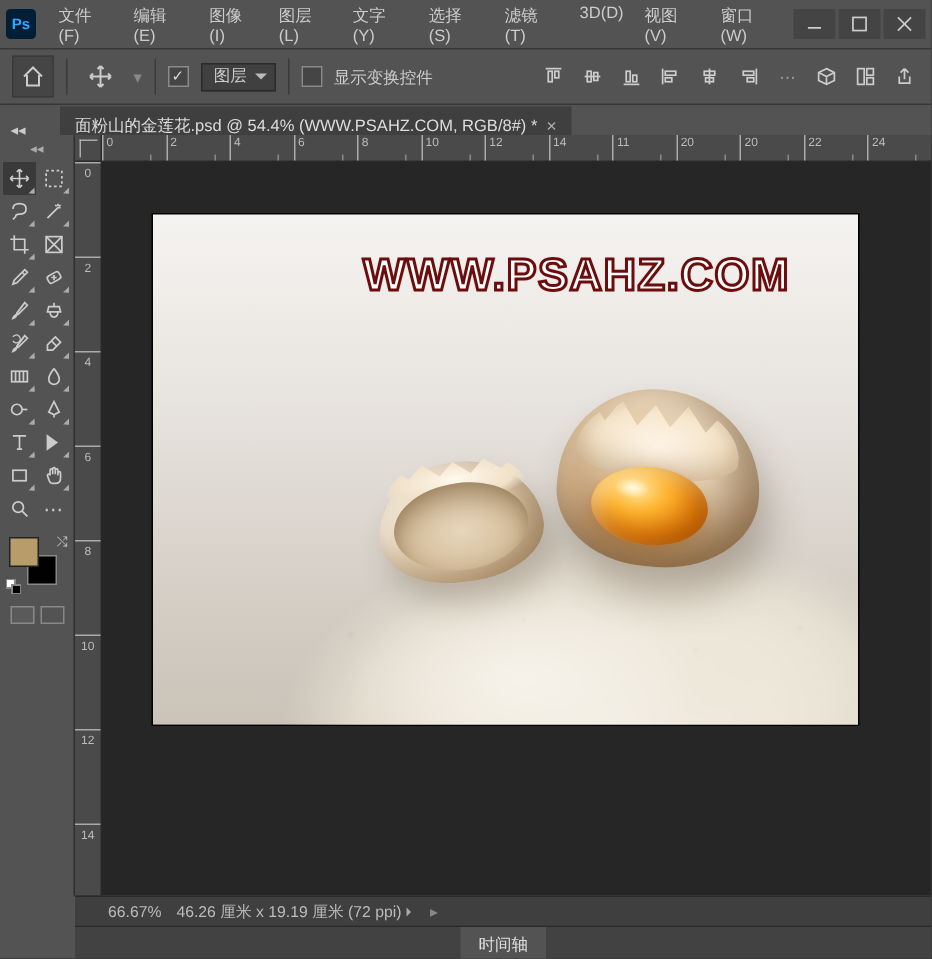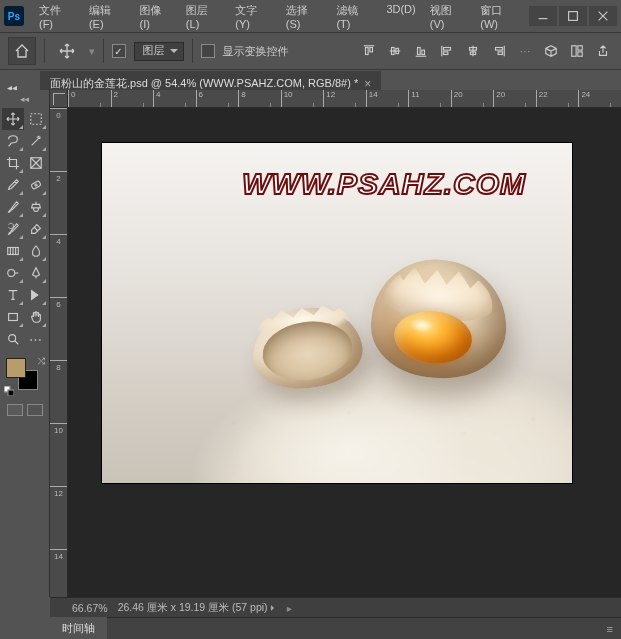--- a/index.html
+++ b/index.html
@@ -54,21 +54,21 @@
 .ruler-h .tick { width: 63px; border-left: 1px solid #aaa; padding-left: 2px; position: relative; }
 .ruler-h .tick::after { content: ""; position: absolute; left: 31px; bottom: 0; width: 1px; height: 4px; background: #888; }
 .ruler-v { position: absolute; top: 18px; left: 0; bottom: 0; width: 18px; background: #4a4a4a; border-right: 1px solid #2a2a2a; font-size: 8px; color: #bbb; }
 .ruler-v .tick { height: 63px; border-top: 1px solid #aaa; padding-top: 2px; text-align: center; position: relative; }
 .ruler-corner { position: absolute; top: 0; left: 0; width: 18px; height: 18px; background: #4a4a4a; border-right: 1px solid #2a2a2a; border-bottom: 1px solid #2a2a2a; }
 .ruler-corner::before { content: ""; position: absolute; left: 3px; top: 3px; width: 11px; height: 11px; border-left: 1px solid #aaa; border-top: 1px solid #aaa; }
 
 .canvas { position: absolute; top: 53px; left: 52px; width: 470px; height: 340px; background: linear-gradient(180deg, #f5f3f1 0%, #e8e4df 35%, #d4cec5 75%, #c9c3b8 100%); box-shadow: 0 0 0 1px #000; overflow: hidden; }
 
 
-.wm { position: absolute; top: 24px; left: 140px; font-size: 30px; font-weight: 900; font-family: Arial, sans-serif; letter-spacing: 1px; color: #fff; -webkit-text-stroke: 2px #6b0d0d; text-shadow: 0 0 2px rgba(0,0,0,.3); font-style: italic; }
+.wm { position: absolute; top: 24px; left: 140px; font-size: 30px; font-weight: 900; font-family: Arial, sans-serif; letter-spacing: 1px; color: #fff; -webkit-text-stroke: 2px #6b0d0d; text-shadow: 0 0 2px rgba(0,0,0,.3); }
 
 
 .flour { position: absolute; bottom: -20px; left: 40px; right: -30px; height: 200px; background: radial-gradient(ellipse 320px 180px at 60% 90%, #f2ede3 0%, #eee8dc 30%, #e3dccf 55%, rgba(215,208,196,0) 72%); filter: blur(1px); }
 .flour::before { content: ""; position: absolute; inset: 0; background: radial-gradient(ellipse 180px 100px at 45% 75%, #f6f2e9 0%, rgba(246,242,233,0) 65%), radial-gradient(ellipse 140px 90px at 75% 70%, #ede7da 0%, rgba(237,231,218,0) 70%); }
 .flour::after { content: ""; position: absolute; inset: 0; background: radial-gradient(circle 3px at 20% 60%, rgba(190,180,160,.3), transparent), radial-gradient(circle 2px at 45% 55%, rgba(190,180,160,.25), transparent), radial-gradient(circle 2px at 70% 65%, rgba(190,180,160,.25), transparent), radial-gradient(circle 3px at 85% 58%, rgba(190,180,160,.2), transparent); }
 
 
 .shell-l { position: absolute; bottom: 95px; left: 150px; width: 110px; height: 80px; background: radial-gradient(ellipse at 40% 40%, #f4e8d4 0%, #e6d3b5 45%, #c9ae88 75%, #a5885f 95%); border-radius: 50% 50% 48% 48% / 60% 60% 42% 42%; transform: rotate(-8deg); box-shadow: inset -12px -8px 24px rgba(100,70,40,.35), inset 8px 6px 14px rgba(255,255,255,.4), 6px 14px 20px rgba(80,60,40,.25); }
 .shell-l::before { content: ""; position: absolute; top: -4px; left: 8px; right: 8px; height: 30px; background: radial-gradient(ellipse at center, #fff8ec 0%, #f0e1c8 60%, transparent 80%); border-radius: 50% 50% 40% 40% / 80% 80% 20% 20%; clip-path: polygon(0 40%, 8% 15%, 18% 38%, 28% 10%, 40% 40%, 50% 12%, 62% 42%, 72% 14%, 84% 40%, 94% 18%, 100% 42%, 100% 100%, 0 100%); }
 .shell-l::after { content: ""; position: absolute; inset: 14px 10px 8px 10px; background: radial-gradient(ellipse at 50% 55%, #e8d6bb 0%, #d4bd9a 60%, #b89a72 90%); border-radius: 50%; box-shadow: inset 0 8px 16px rgba(90,65,35,.4); }
@@ -78,21 +78,21 @@
 .shell-r::before { content: ""; position: absolute; top: -6px; left: 6px; right: 40px; height: 40px; background: transparent; clip-path: polygon(0 50%, 10% 18%, 22% 48%, 32% 12%, 44% 46%, 54% 10%, 66% 44%, 76% 16%, 88% 46%, 100% 22%, 100% 100%, 0 100%); }
 .shell-r .rim { position: absolute; top: 6px; left: 10px; right: 16px; height: 54px; background: radial-gradient(ellipse at 50% 60%, #fff6e8 0%, #f5e5cb 55%, #dec6a3 85%); border-radius: 50% 50% 45% 45% / 70% 70% 30% 30%; clip-path: polygon(0 36%, 7% 10%, 16% 34%, 25% 6%, 36% 36%, 46% 8%, 56% 34%, 66% 6%, 78% 36%, 88% 10%, 100% 34%, 100% 100%, 0 100%); box-shadow: inset 0 -10px 18px rgba(140,100,60,.3); }
 .yolk { position: absolute; bottom: 14px; left: 24px; width: 78px; height: 52px; background: radial-gradient(ellipse at 38% 30%, #ffe49a 0%, #ffb733 28%, #f08a0e 60%, #c96500 90%); border-radius: 50%; box-shadow: inset -8px -8px 18px rgba(140,60,0,.5), inset 6px 5px 12px rgba(255,240,190,.6), 0 4px 10px rgba(150,80,10,.35); }
 .yolk::after { content: ""; position: absolute; top: 8px; left: 14px; width: 24px; height: 14px; background: radial-gradient(ellipse, rgba(255,255,240,.85), rgba(255,255,240,0) 70%); border-radius: 50%; }
 
 
 .statusbar { position: absolute; left: 50px; right: 0; bottom: 22px; height: 20px; background: #3f3f3f; display: flex; align-items: center; padding: 0 22px; gap: 10px; font-size: 10.5px; color: #bbb; border-top: 1px solid #2a2a2a; }
 .statusbar .arrow::after { content: ""; display: inline-block; border: 3px solid transparent; border-left-color: #aaa; margin-left: 3px; }
 
 
-.panel { position: absolute; left: 50px; right: 0; bottom: 0; height: 22px; background: #424242; display: flex; align-items: center; border-top: 1px solid #2a2a2a; }
+.panel { position: absolute; left: 50px; right: 0; bottom: 0; height: 22px; background: #424242; display: flex; align-items: center; border-top: 1px solid #2a2a2a; flex-direction: column; }
 .panel .tab { background: #535353; padding: 4px 12px; font-size: 11px; color: #ddd; }
 .panel .menu { margin-left: auto; padding: 0 8px; color: #aaa; }
 
 
 svg.i { width: 14px; height: 14px; stroke: #ccc; fill: none; stroke-width: 1.3; }
 svg.i.lg { width: 16px; height: 16px; }
 </style>
 </head>
 <body>
 
@@ -412,20 +412,20 @@
       <div class="shell-r">
         <div class="rim"></div>
         <div class="yolk"></div>
       </div>
     </div>
   </div>
 </div>
 
 <div class="statusbar">
   <span>66.67%</span>
-  <span class="arrow">26.46 厘米 x 19.19 厘米 (57 ppi)</span>
+  <span class="arrow">46.26 厘米 x 19.19 厘米 (72 ppi)</span>
   <span style="color:#888">▸</span>
 </div>
 
 <div class="panel">
   <div class="tab">时间轴</div>
   <div class="menu">≡</div>
 </div>
 
 </body></html>

